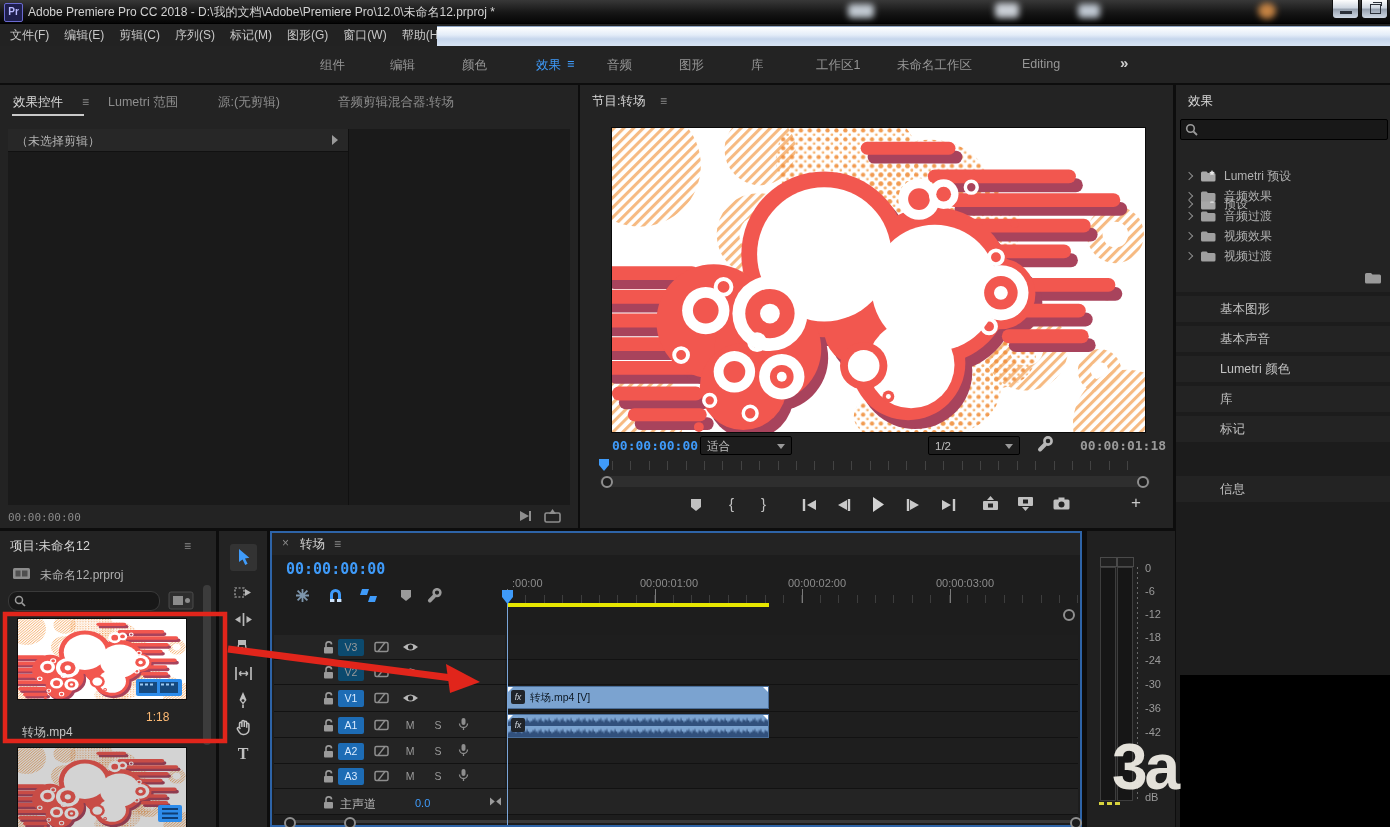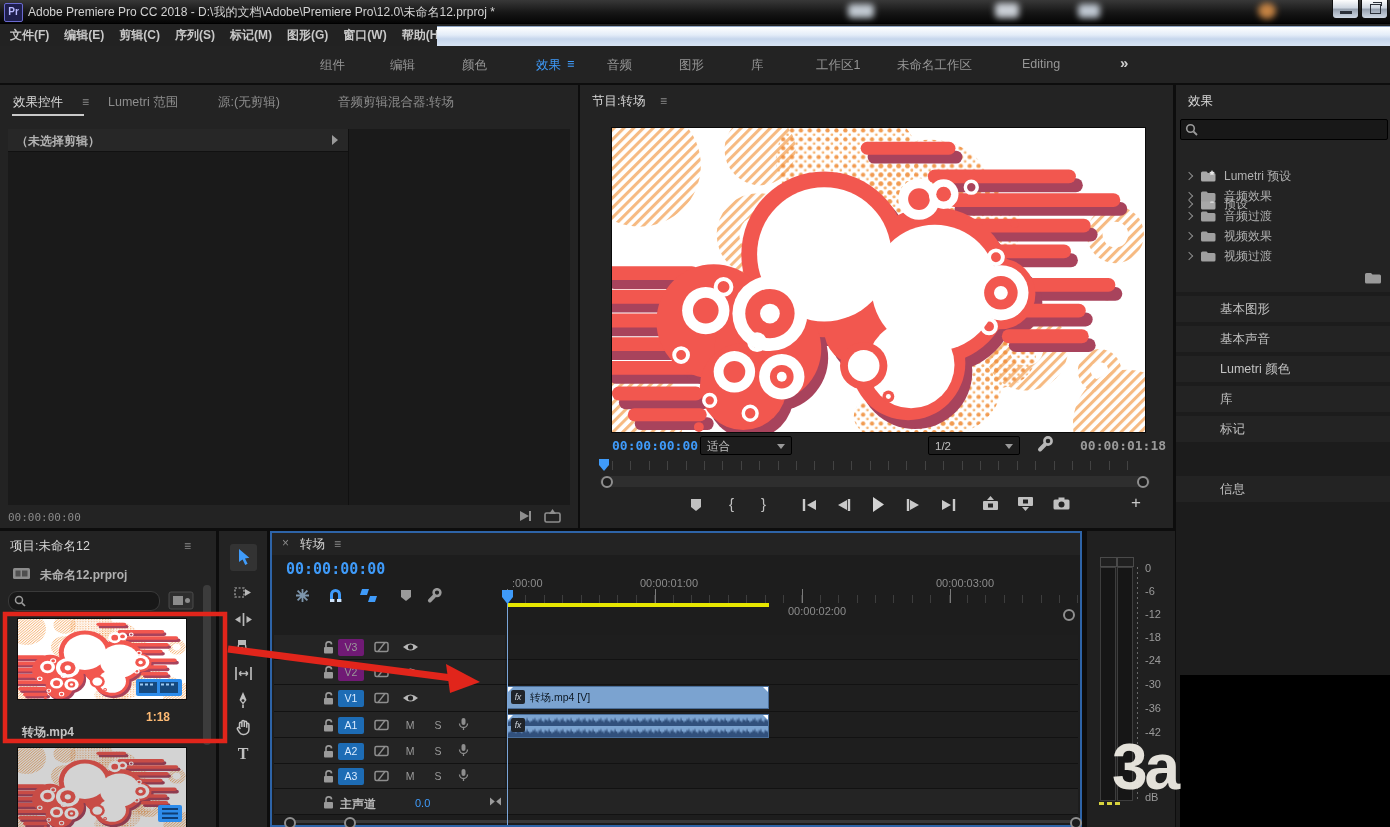--- a/index.html
+++ b/index.html
@@ -1,40 +1,40 @@
 <!DOCTYPE html>
 <html><head>
 <meta charset="utf-8">
 <style>
   html,body{margin:0;padding:0;background:#0d0d0d;width:1390px;height:827px;overflow:hidden;
     font-family:"Liberation Sans","DejaVu Sans",sans-serif;-webkit-font-smoothing:antialiased;}
   .abs{position:absolute;}
   .panel{position:absolute;background:#232323;}
   .nw{white-space:nowrap;}
-  .f11{font-size:11px;} .f12{font-size:12px;font-weight:bold;} .f13{font-size:13px;}
+  .f11{font-size:11px;} .f12{font-size:12px;} .f13{font-size:13px;}
   .gray{color:#9a9a9a;} .lgray{color:#c8c8c8;}
   .mono{font-family:"DejaVu Sans Mono","Liberation Mono",monospace;}
   .tc-blue{color:#3f9bfa;font-weight:bold;}
   .hamburger{color:#8a8a8a;font-size:12px;}
   .tab{font-size:12.5px;color:#969696;cursor:default;}
   .tab.active{color:#3f9bfa;}
   .ptab{font-size:12.5px;color:#8e8e8e;}
   .ptab.active{color:#d8d8d8;}
   .caret-down{display:inline-block;width:0;height:0;border-left:4px solid transparent;border-right:4px solid transparent;border-top:5px solid #9a9a9a;}
   .dropdown{position:absolute;height:19px;background:#1d1d1d;border:1px solid #000;border-radius:2px;color:#c0c0c0;font-size:11.5px;line-height:18px;padding:0 6px;box-sizing:border-box;}
   .knob{position:absolute;width:8px;height:8px;border:2.5px solid #8f8f8f;border-radius:50%;background:#1d1d1d;}
   .collapsed-hdr{position:absolute;left:0;width:232px;height:26px;background:#232323;color:#c2c2c2;font-size:12.5px;line-height:26px;padding-left:32px;}
   .collapsed-hdr span{margin-left:12px;}
   .tree-row{position:absolute;left:0;width:214px;height:20px;color:#b0b0b0;font-size:12px;line-height:20px;}
   .chev{position:absolute;width:5px;height:5px;border-right:1.5px solid #8a8a8a;border-bottom:1.5px solid #8a8a8a;transform:rotate(-45deg);}
   .trow-hdr{position:absolute;left:2px;width:231px;background:#242424;border-bottom:1px solid #121212;box-sizing:border-box;}
   .trow-con{position:absolute;left:233px;width:573px;background:#1e1e1e;border-bottom:1px solid #121212;box-sizing:border-box;}
   .tbadge{position:absolute;width:26px;height:17px;border-radius:2px;font-size:10.5px;text-align:center;line-height:17px;}
   .tbadge.on{background:#1d6cb5;color:#d9ebff;}
-  .tbadge.off{background:#701a75;color:#9a9a9a;}
+  .tbadge.off{background:#0c4a6e;color:#9a9a9a;}
   .ms{position:absolute;font-size:10.5px;color:#9a9a9a;width:16px;text-align:center;}
   .ticks{background:
     repeating-linear-gradient(90deg,#585858 0 1px,transparent 1px 18.4px);}
   .ticks-major{background:repeating-linear-gradient(90deg,#7a7a7a 0 1px,transparent 1px 147.6px);}
   .blob{position:absolute;filter:blur(3px);opacity:.85;border-radius:4px;}
   .winbtn{position:absolute;top:0;width:27px;height:19px;border:1px solid #101010;border-top:none;border-radius:0 0 4px 4px;
     background:linear-gradient(#fdfdfd,#cdd5e0 45%,#96a0ae 50%,#cfd8e4);box-sizing:border-box;}
   .toolslot{position:absolute;left:0;width:48px;height:26px;display:flex;align-items:center;justify-content:center;}
 </style>
 </head>
@@ -492,21 +492,21 @@
       <path d="M1,1 H11 V8 L6,12 L1,8 Z" fill="#9a9a9a"></path>
     </svg>
   <svg class="abs" style="left:154px;top:55px;" width="16" height="16">
       <circle cx="11" cy="4.6" r="3.4" fill="none" stroke="#9a9a9a" stroke-width="2.5"></circle>
       <rect x="1" y="8.5" width="10" height="3.8" rx="1.9" transform="rotate(-45 6 10.4)" fill="#9a9a9a"></rect>
     </svg>
 
   <div class="abs" style="left:235px;top:24px;width:573px;height:50px;">
     <span class="abs f11" style="left:5px;top:20px;color:#8c8c8c;">:00:00</span>
     <span class="abs f11" style="left:133px;top:20px;color:#8c8c8c;">00:00:01:00</span>
-    <span class="abs f11" style="left:281px;top:20px;color:#8c8c8c;margin-top:28px;">00:00:02:00</span>
+    <span class="abs f11" style="left:281px;top:20px;color:#8c8c8c;">00:00:02:00</span>
     <span class="abs f11" style="left:429px;top:20px;color:#8c8c8c;">00:00:03:00</span>
     <div class="abs ticks" style="left:0;top:38px;width:573px;height:8px;opacity:.55;"></div>
     <div class="abs ticks-major" style="left:0;top:32px;width:573px;height:14px;"></div>
   </div>
 
   <div class="abs" style="left:235px;top:70px;width:262px;height:4px;background:#e6e600;"></div>
 
   <div class="knob" style="left:791px;top:76px;"></div>
 
   <div class="trow-hdr" style="top:102px;height:25px;"></div>

